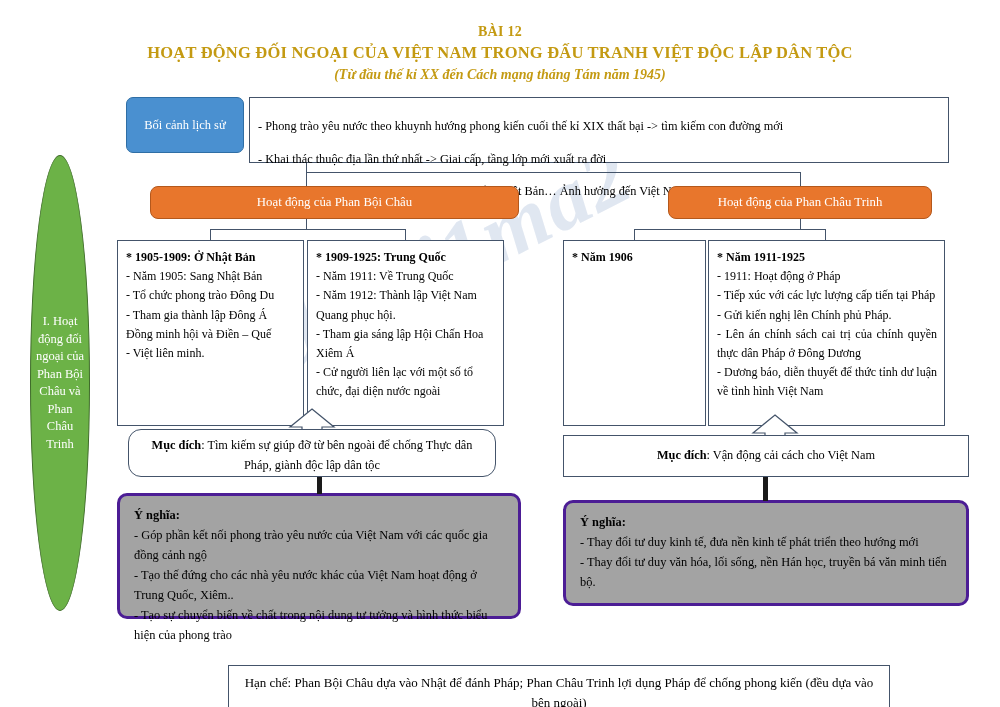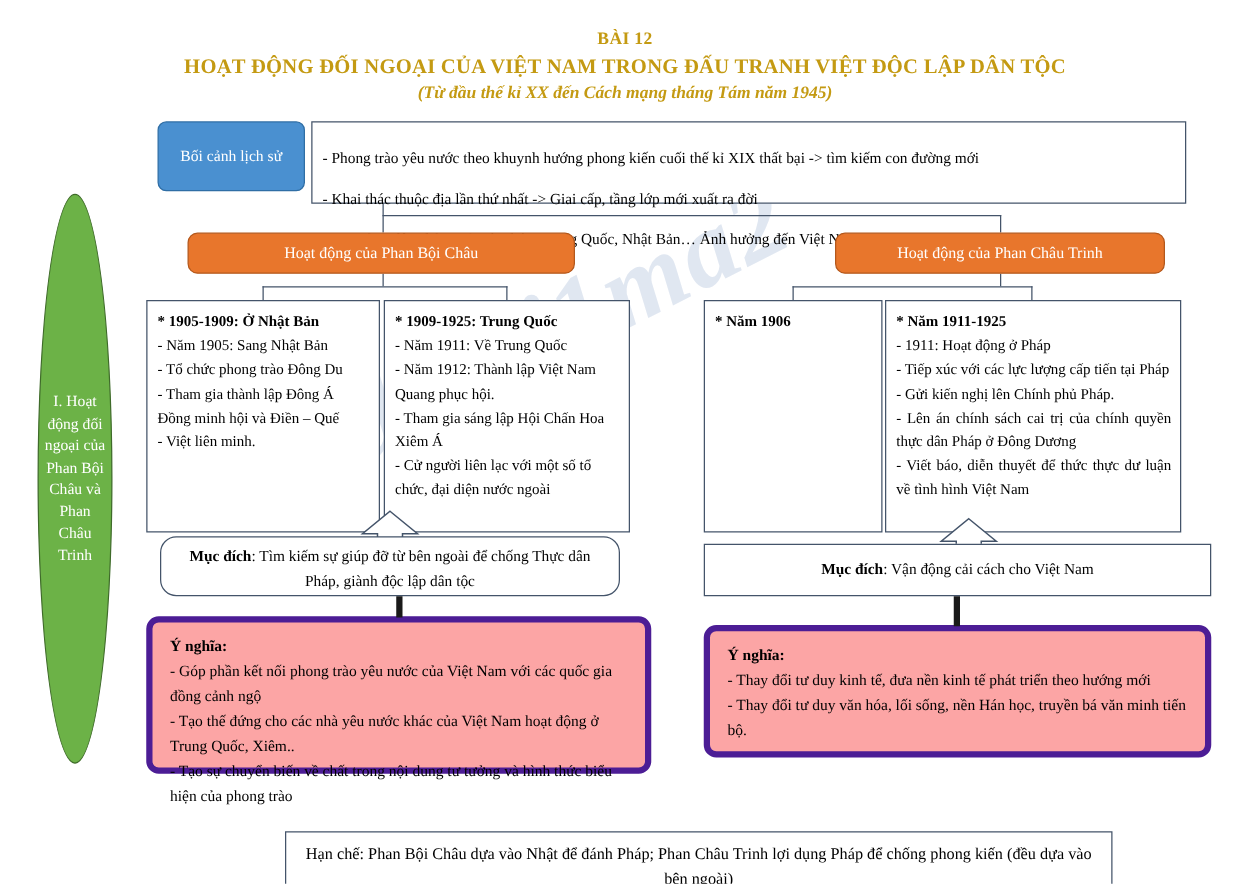--- a/index.html
+++ b/index.html
@@ -101,21 +101,21 @@
   .orange-hdr {
     position: absolute;
     background: #e8762c;
     border: 1px solid #b4581c;
     border-radius: 8px;
     color: #ffffff;
     display: flex; align-items: center; justify-content: center;
     font-size: 12.8px;
     z-index: 2;
   }
-  .orange-left  { left: 150px; top: 186px; width: 310px; height: 33px; }
+  .orange-left  { left: 150px; top: 186px; width: 369px; height: 33px; }
   .orange-right { left: 668px; top: 186px; width: 264px; height: 33px; }
 
   .col-box {
     padding: 7px 7px 8px 8px;
     font-size: 12px;
     line-height: 19.2px;
   }
   .col-box .hd { font-weight: bold; display: block; }
   .col-box p { margin: 0; }
   .col-1 { left: 117px; top: 240px; width: 187px; height: 186px; }
@@ -128,22 +128,22 @@
     font-size: 12.3px; line-height: 19.5px;
     text-align: center;
   }
   .purpose b { font-weight: bold; }
   .purpose-left  { left: 128px; top: 429px; width: 368px; height: 48px; border-radius: 13px; }
   .purpose-right { left: 563px; top: 435px; width: 406px; height: 42px;
                    display: flex; align-items: center; justify-content: center; }
 
   .meaning {
     position: absolute;
-    background: #fca5a5;
-    border: 5px solid #4c1d95;
+    background: #a3a3a3;
+    border: 3px solid #4c1d95;
     border-radius: 10px;
     padding: 9px 12px 8px 14px;
     font-size: 12.4px; line-height: 20px;
     z-index: 2;
   }
   .meaning .hd { font-weight: bold; display: block; }
   .meaning p { margin: 0; }
   .meaning-left  { left: 117px; top: 493px; width: 404px; height: 126px; }
   .meaning-right { left: 563px; top: 500px; width: 406px; height: 106px; }
 
@@ -225,21 +225,21 @@
   <div class="box col-box col-3">
     <span class="hd">* Năm 1906</span>
   </div>
 
   <div class="box col-box col-4">
     <span class="hd">* Năm 1911-1925</span>
     <p>- 1911: Hoạt động ở Pháp</p>
     <p>- Tiếp xúc với các lực lượng cấp tiến tại Pháp</p>
     <p>- Gửi kiến nghị lên Chính phủ Pháp.</p>
     <p>- Lên án chính sách cai trị của chính quyền thực dân Pháp ở Đông Dương</p>
-    <p>- Viết báo, diễn thuyết để thức thực dư luận về tình hình Việt Nam</p>
+    <p>- Dương báo, diễn thuyết để thức tỉnh dư luận về tình hình Việt Nam</p>
   </div>
 
   <svg class="arrow" style="left:289px; top:409px;" width="46" height="22" viewBox="0 0 46 22">
     <polygon points="23,0 45,18 33,18 33,22 13,22 13,18 1,18" fill="#ffffff" stroke="#44546a" stroke-width="1.2"></polygon>
   </svg>
   <svg class="arrow" style="left:752px; top:415px;" width="46" height="22" viewBox="0 0 46 22">
     <polygon points="23,0 45,18 33,18 33,22 13,22 13,18 1,18" fill="#ffffff" stroke="#44546a" stroke-width="1.2"></polygon>
   </svg>
 
   <div class="box purpose purpose-left">

